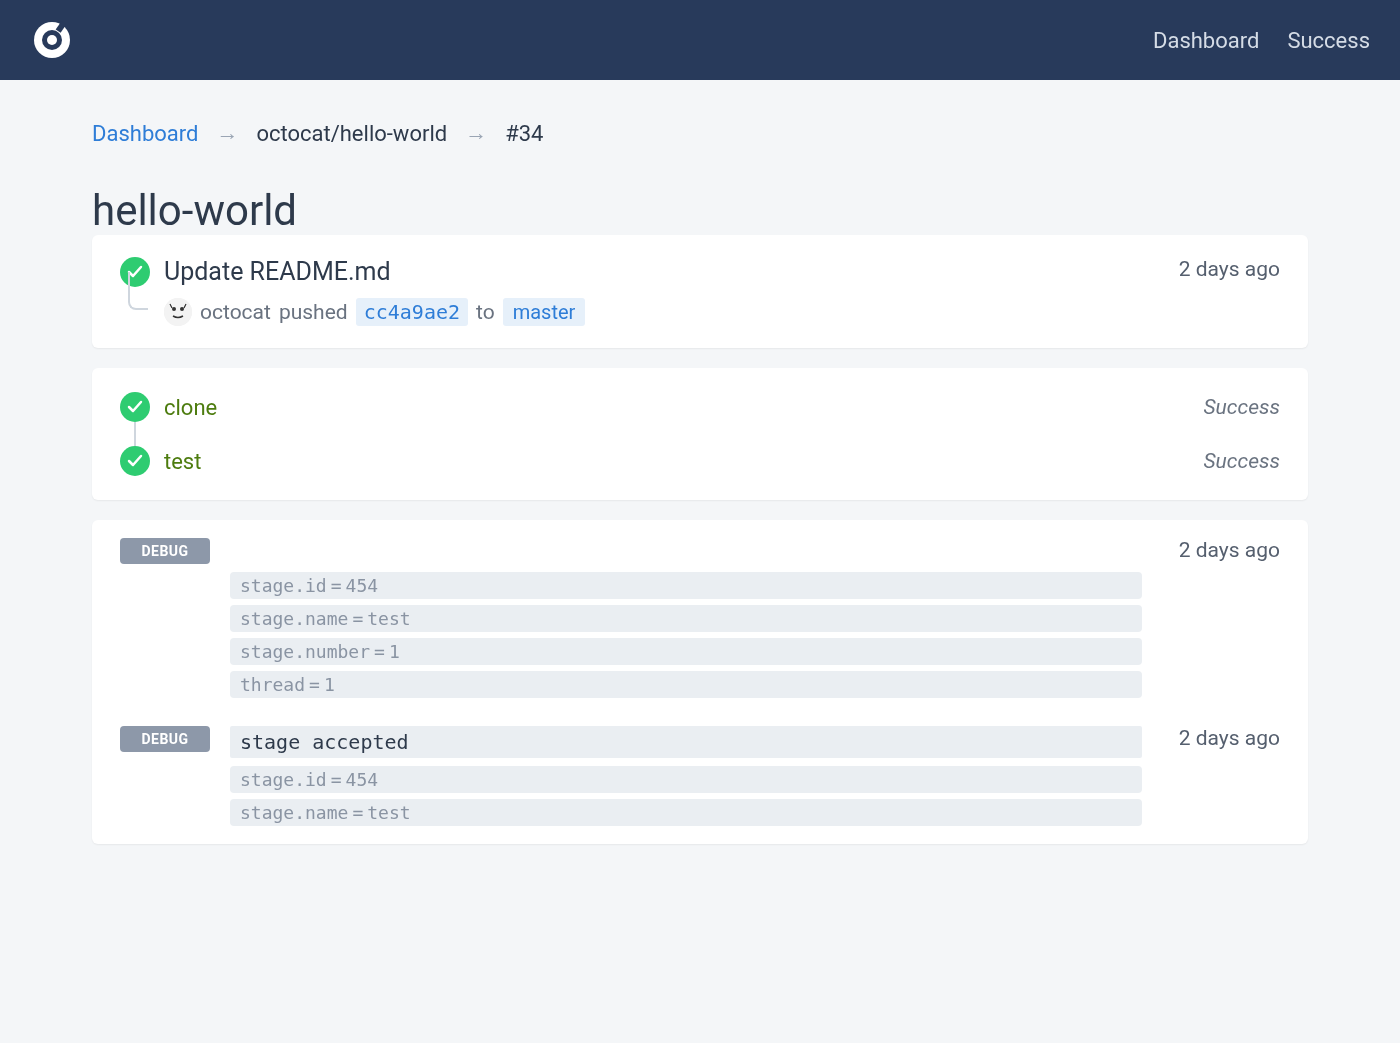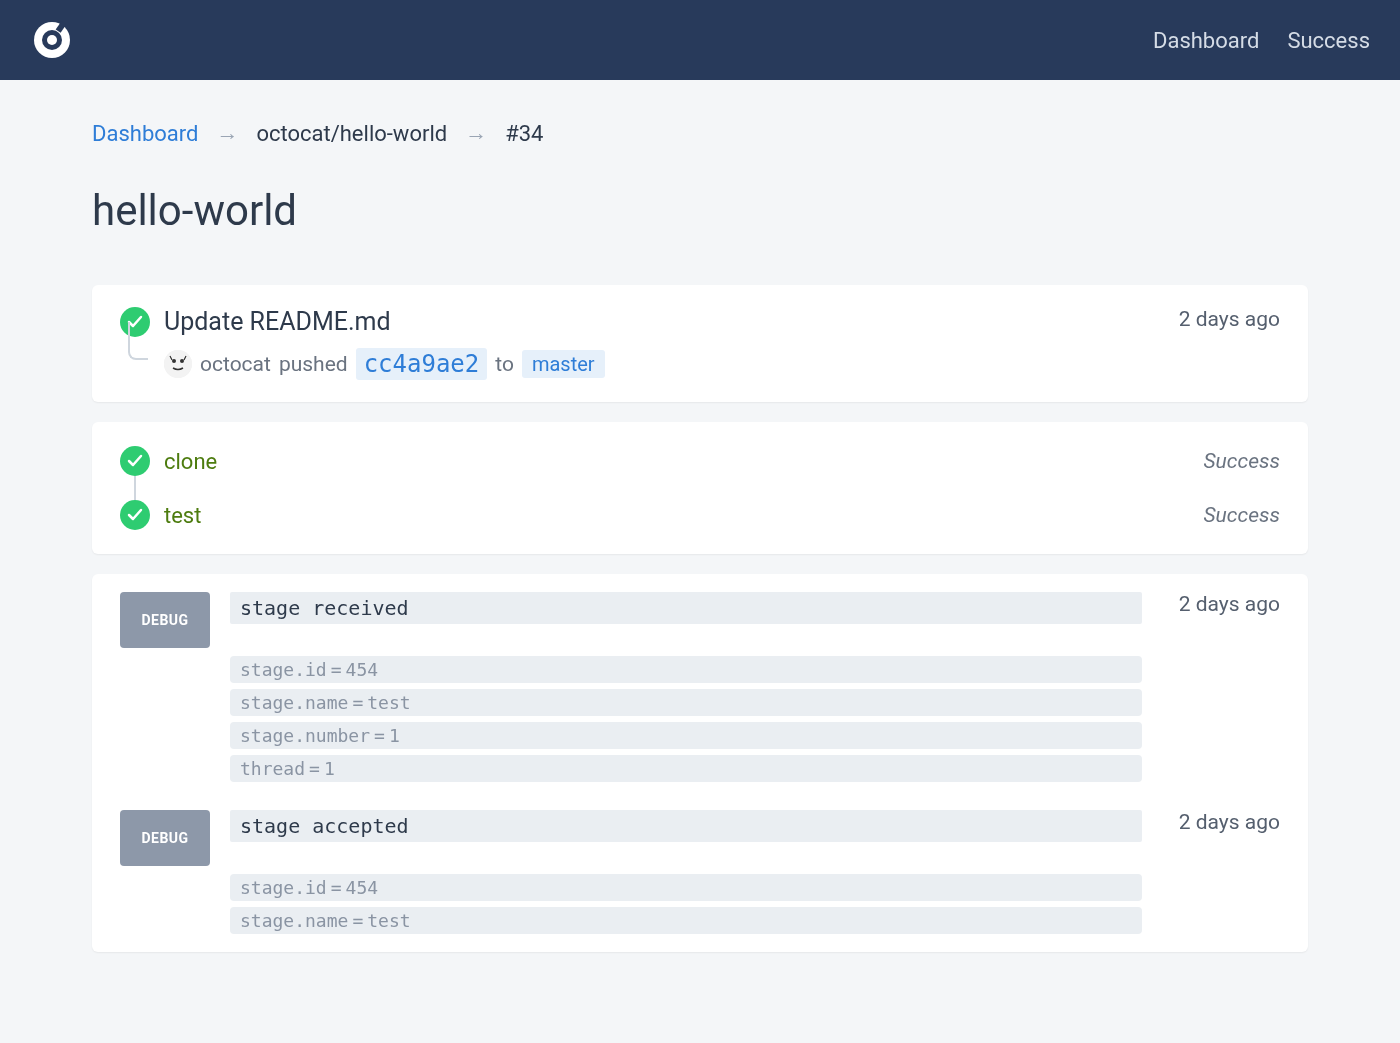--- a/index.html
+++ b/index.html
@@ -57,21 +57,20 @@
       color: #9aa5b4;
       font-size: 22px;
     }
     .breadcrumb .static {
       color: #2e3a4b;
     }
     .page-title {
       font-size: 42px;
       font-weight: 400;
       color: #2e3a4b;
-      margin-bottom: 50px;
     }
     .card {
       background: #fff;
       border-radius: 6px;
       box-shadow: 0 1px 2px rgba(0,0,0,0.06);
       margin-bottom: 20px;
       padding: 22px 28px;
     }
     .commit-header {
       display: flex;
@@ -126,21 +125,21 @@
       justify-content: center;
       font-size: 18px;
       overflow: hidden;
     }
     .code-pill {
       background: #e6f0fa;
       color: #2e7dd7;
       padding: 2px 8px;
       border-radius: 3px;
       font-family: "SFMono-Regular", Menlo, monospace;
-      font-size: 24px;
+      font-size: 20px;
     }
     .pill {
       background: #e6f0fa;
       color: #2e7dd7;
       padding: 2px 10px;
       border-radius: 3px;
       font-size: 20px;
     }
     .time-ago {
       color: #555f6e;
@@ -197,21 +196,21 @@
     .log-top {
       display: flex;
       align-items: flex-start;
       gap: 20px;
     }
     .level-badge {
       background: #8d98a9;
       color: #fff;
       font-size: 14px;
       font-weight: bold;
-      padding: 20px 14px;
+      padding: 5px 14px;
       border-radius: 4px;
       letter-spacing: 0.5px;
       width: 90px;
       text-align: center;
       flex-shrink: 0;
     }
     .log-message {
       font-family: "SFMono-Regular", Menlo, monospace;
       font-size: 20px;
       color: #2e3a4b;
@@ -334,21 +333,20 @@
       <span class="stage-status">Success</span>
     </div>
   </div>
 
   <div class="card log-card">
 
     <div class="log-entry">
       <div class="log-left">
         <div class="log-top">
           <span class="level-badge">DEBUG</span>
-          <span class="log-message">stage received</span>
         </div>
         <div class="log-fields">
           <div class="log-field"><span>stage.id</span><span class="eq">=</span><span>454</span></div>
           <div class="log-field"><span>stage.name</span><span class="eq">=</span><span>test</span></div>
           <div class="log-field"><span>stage.number</span><span class="eq">=</span><span>1</span></div>
           <div class="log-field"><span>thread</span><span class="eq">=</span><span>1</span></div>
         </div>
       </div>
       <div class="log-time">2 days ago</div>
     </div>

